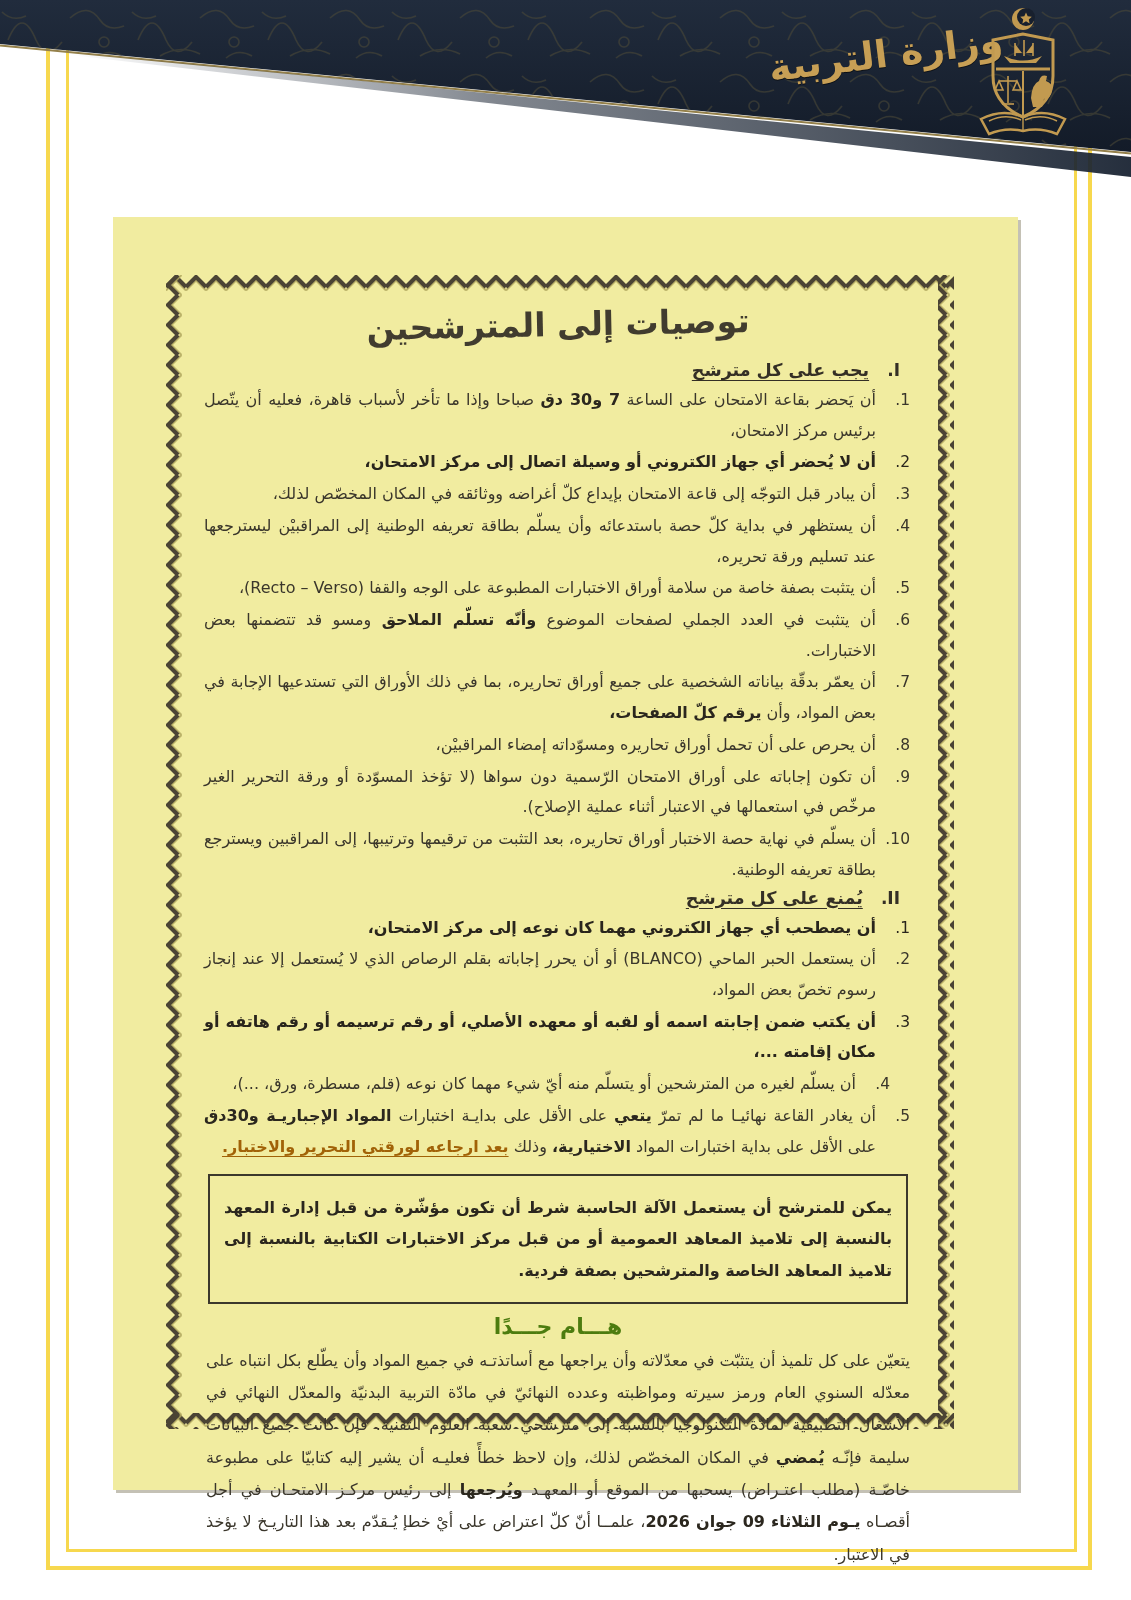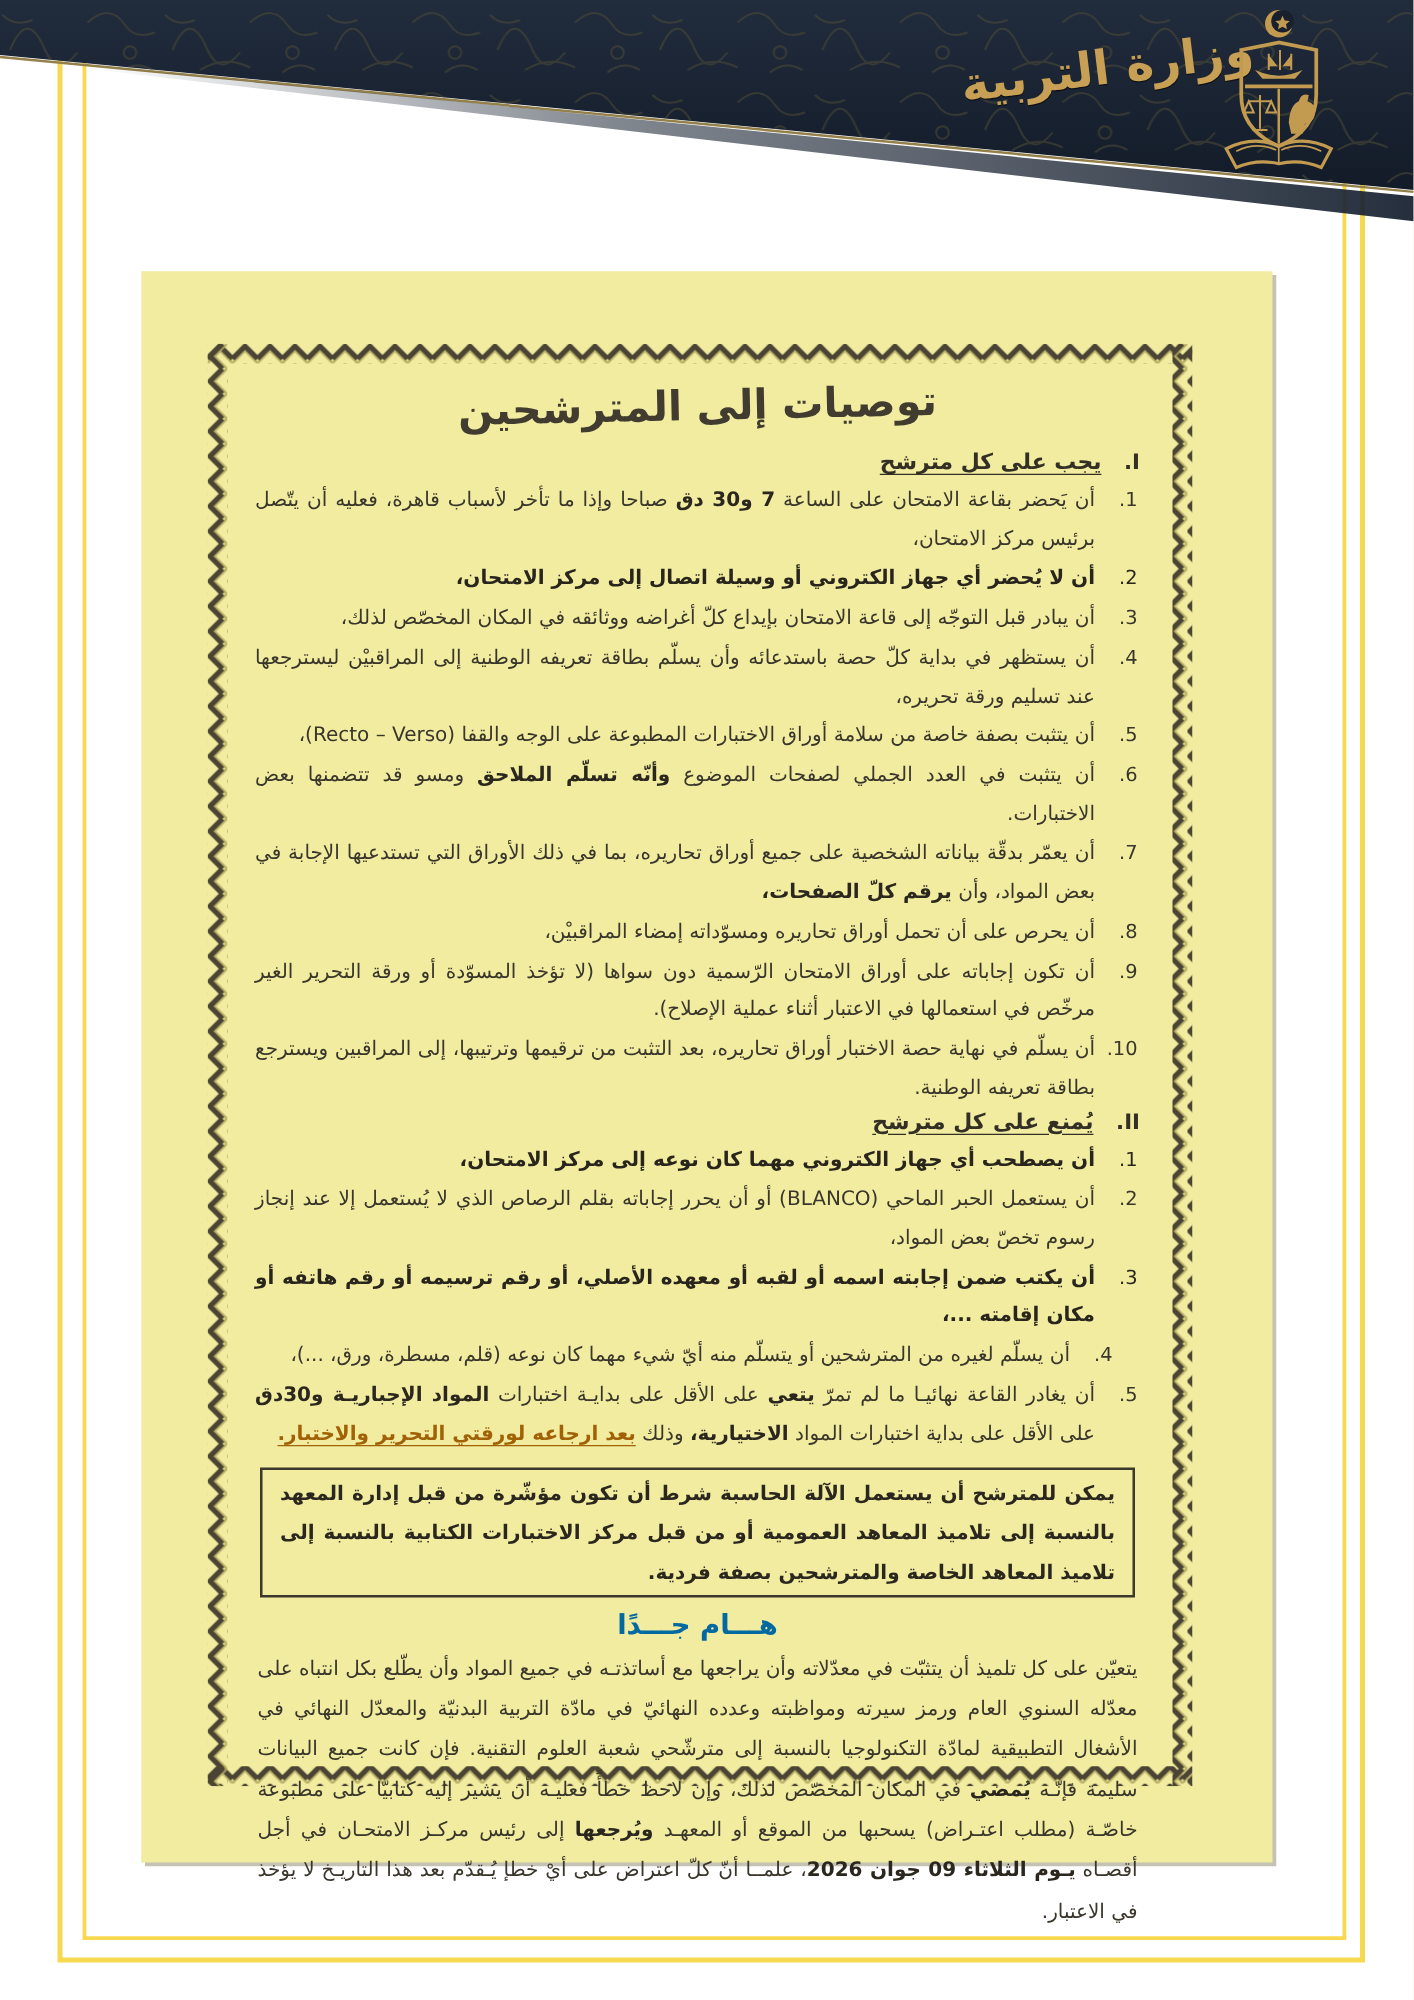--- a/index.html
+++ b/index.html
@@ -24,41 +24,41 @@
   .zz-svg{position:absolute;left:53px;top:58px;z-index:1;}
   .content{
     position:absolute;left:53px;top:58px;width:788px;height:1154px;
     box-sizing:border-box;padding:26px 42px 20px 38px;direction:rtl;
     color:#3a362b;z-index:2;
   }
   .doc-title{
     text-align:center;font-size:33px;font-weight:700;color:#413c2f;
     margin:4px 0 16px;transform:rotate(-1.2deg);letter-spacing:1px;
   }
-  .sec-head{font-size:17.5px;font-weight:700;margin:2px 0 5px;color:#342f25;}
+  .sec-head{font-size:17.5px;font-weight:700;margin:2px 12px 5px;color:#342f25;}
   .sec-head .num{margin-left:12px;font-size:17px;}
   .sec-head .heading{text-decoration:underline;text-underline-offset:4px;}
   ol.items{list-style:none;margin:0 0 2px;padding:0;}
   ol.items li{
     position:relative;padding-right:36px;font-size:16px;line-height:1.92;
     text-align:justify;margin:1px 0;
   }
   ol.items li .num{position:absolute;right:2px;top:1px;font-size:15.5px;font-weight:400;}
   ol.items li.indent{padding-right:56px;}
   ol.items li.indent .num{right:22px;}
   li.bigbold{font-weight:700;font-size:18.5px;color:#29251c;line-height:1.8;}
   li.bold{font-weight:700;color:#29251c;}
   .b{font-weight:700;color:#2b271e;}
   .bu{font-weight:700;color:#a16207;text-decoration:underline;text-underline-offset:4px;}
   .calc-box{
-    border:2px solid #3c382c;margin:12px 4px 8px;padding:3px 14px;
+    border:2px solid #3c382c;margin:12px 4px 8px;padding:16px 14px;
     font-weight:700;font-size:16px;line-height:1.95;text-align:justify;color:#2b271e;
   }
   .imp-head{
-    text-align:center;font-size:22px;font-weight:700;color:#0369a1;margin:10px 0 6px;
+    text-align:center;font-size:22px;font-weight:700;color:#4d7c0f;margin:10px 0 6px;
   }
   .imp-par{font-size:16px;line-height:2.02;text-align:justify;margin:0 2px;}
   
   .band{position:absolute;left:0;top:0;z-index:5;}
   .ministry{
     position:absolute;top:32px;right:128px;z-index:6;
     font-size:38px;font-weight:700;color:#c79f55;
     transform:rotate(-7deg);white-space:nowrap;
     text-shadow:0 1px 0 rgba(0,0,0,.55);
   }

